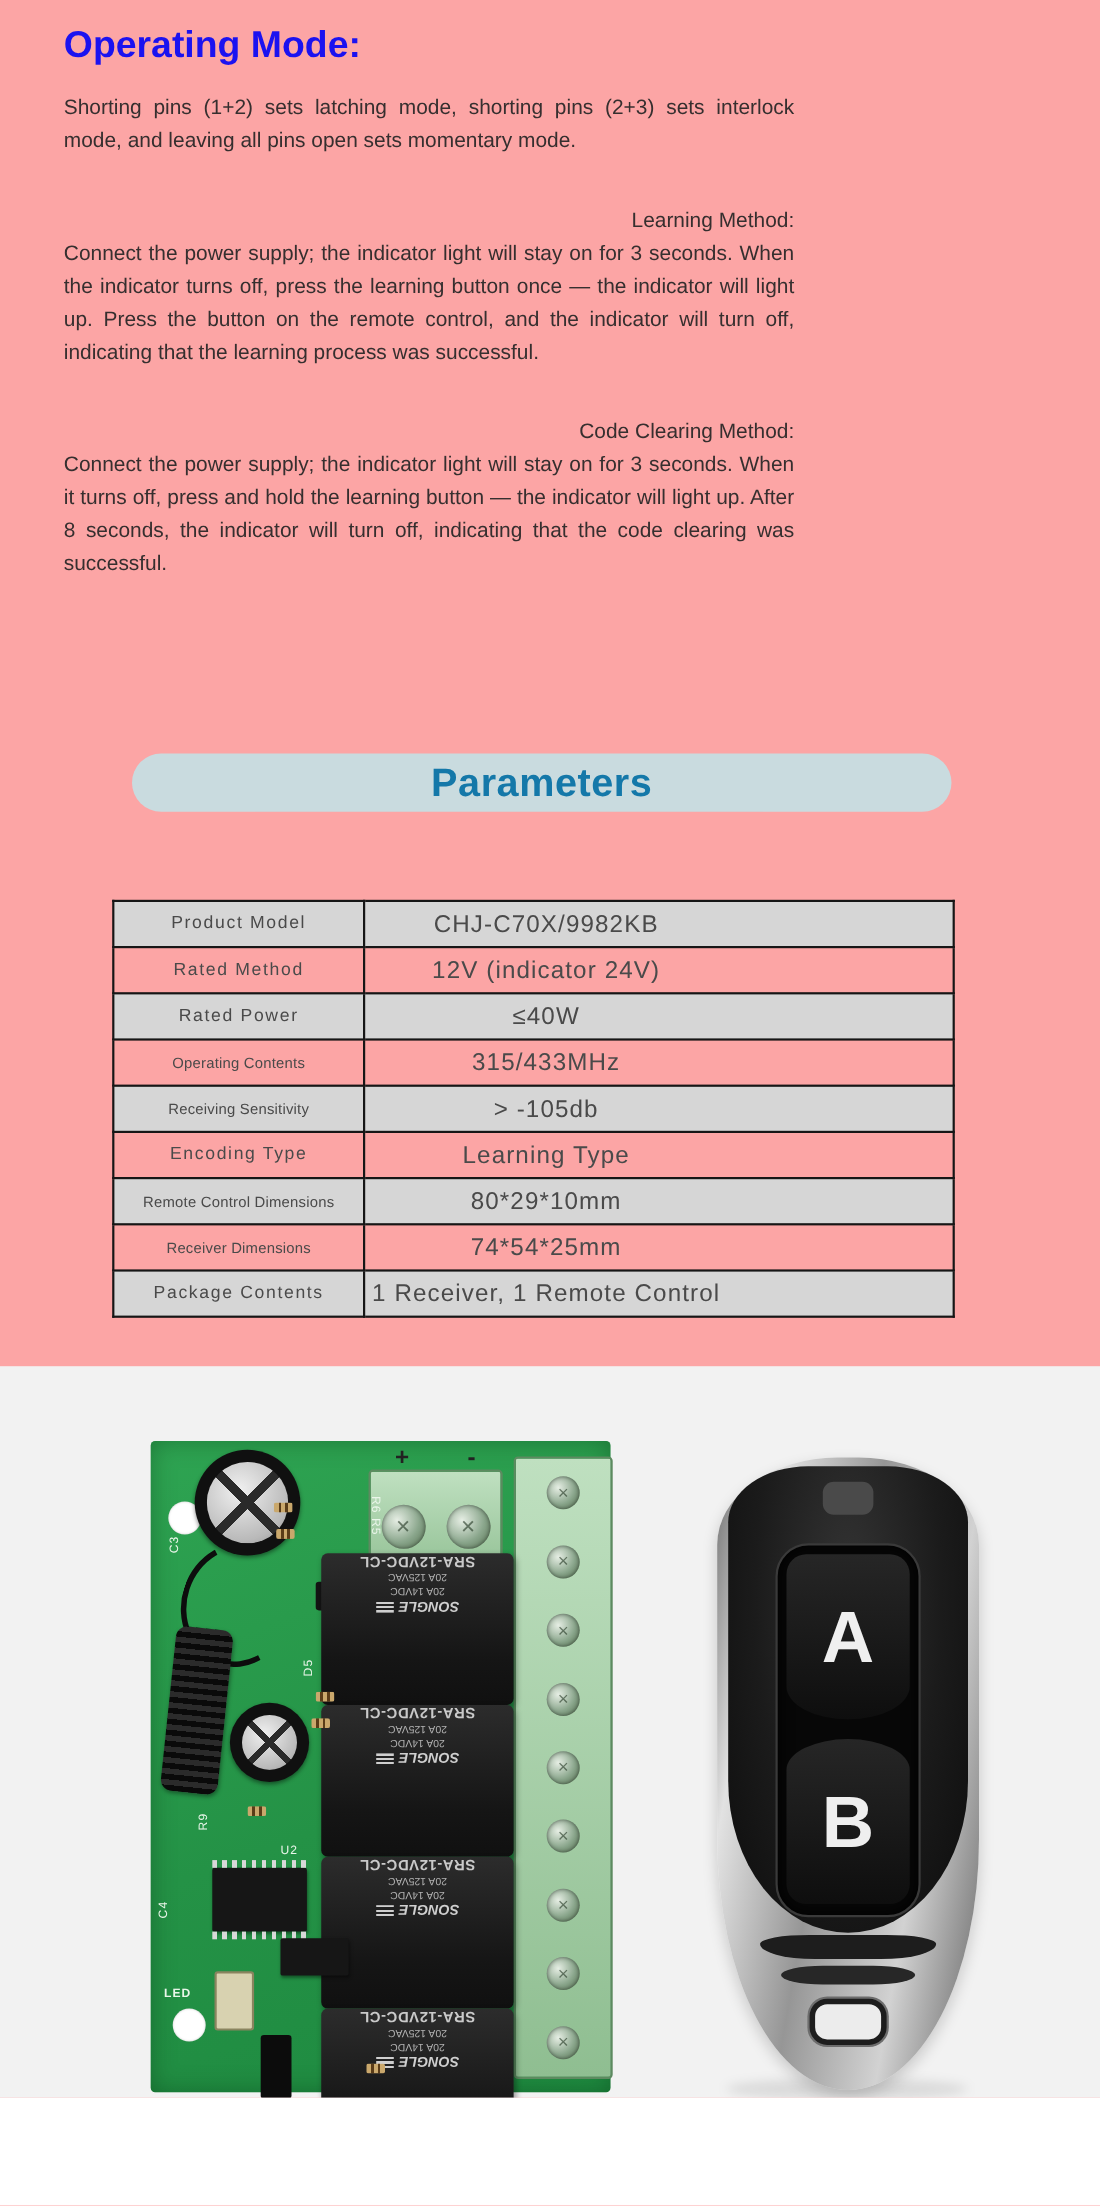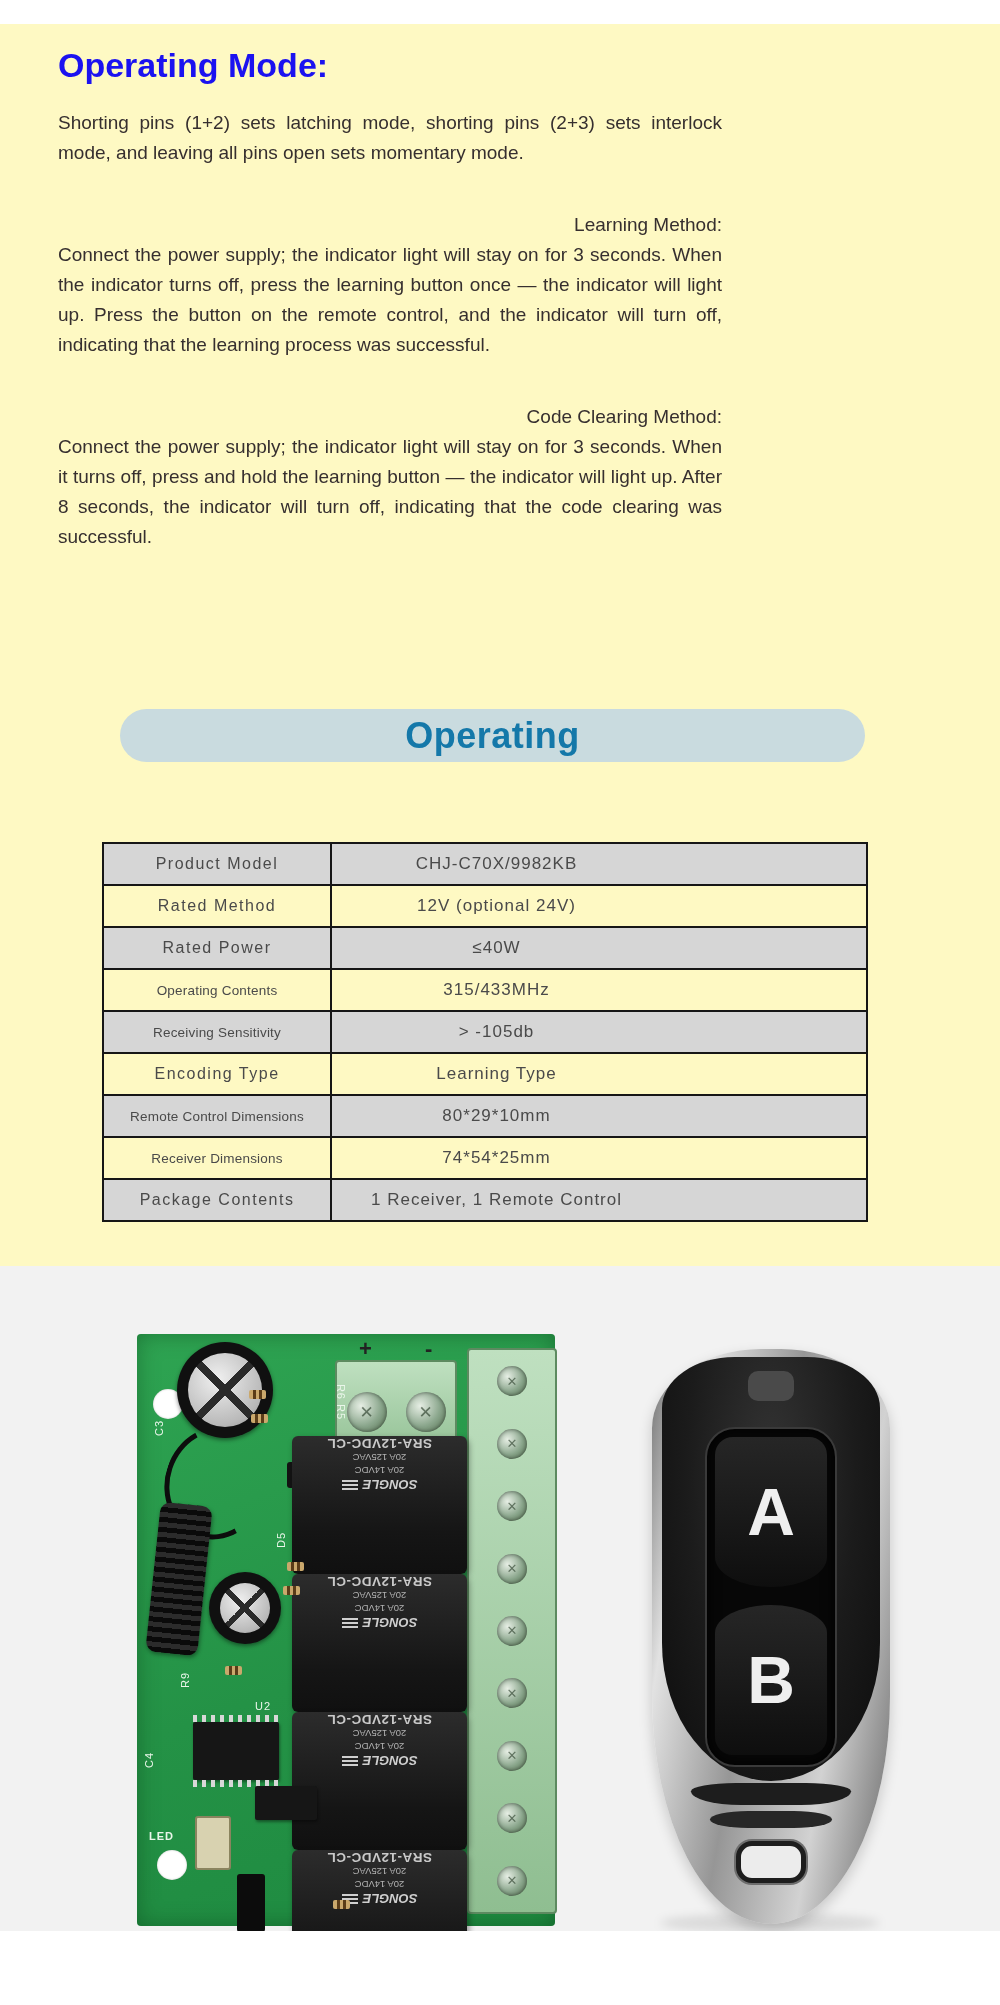--- a/index.html
+++ b/index.html
@@ -1,17 +1,17 @@
 <!DOCTYPE html>
 <html><head>
 <meta charset="utf-8">
 <style>
   html,body{margin:0;padding:0;background:#ffffff;}
-  .page{position:relative;width:1000px;height:1907px;background:#fef9c3;overflow:hidden;
-        font-family:"Liberation Sans",sans-serif;margin-top:24px;}
+  .page{position:relative;width:1000px;height:1907px;background:#fca5a5;overflow:hidden;
+        font-family:"Liberation Sans",sans-serif;}
 
   
   .title{position:absolute;left:58px;top:22px;font-size:34px;font-weight:700;color:#1b12f0;}
   .txt{position:absolute;left:58px;width:664px;font-size:19px;line-height:30px;color:#362f2f;}
   .txt p{margin:0;text-align:justify;}
   .txt .hd{text-align:right;}
   .intro{top:84px;}
   .learning{top:186px;}
   .clearing{top:378px;}
 
@@ -20,21 +20,21 @@
           background:#c9dbdf;display:flex;align-items:center;justify-content:center;}
   .banner span{font-size:36px;font-weight:700;color:#1478a9;letter-spacing:.5px;}
 
   
   table.spec{position:absolute;left:102px;top:818px;width:766px;border-collapse:collapse;
              table-layout:fixed;}
   table.spec td{border:2px solid #161616;height:40px;color:#4a4a4a;font-size:16px;
                 text-align:center;vertical-align:middle;letter-spacing:1px;padding:0;}
   table.spec td.lab{letter-spacing:1.5px;}
   table.spec td.lab.small{font-size:13.5px;letter-spacing:.2px;}
-  table.spec td.val{padding-right:205px;font-size:17px;}
+  table.spec td.val{padding-right:205px;font-size:22px;}
   col.c-lab{width:228px;}
 
   
   .photo-section{position:absolute;left:0;top:1242px;width:1000px;height:763px;background:#f2f2f2;}
   .shadow{position:absolute;border-radius:50%;background:rgba(0,0,0,.10);filter:blur(5px);}
 
   
   .pcb{position:absolute;left:137px;top:68px;width:418px;height:592px;
        background:linear-gradient(160deg,#2ea452 0%,#249246 55%,#1e8a40 100%);
        border-radius:4px;box-shadow:inset 0 0 22px rgba(0,40,10,.35);}
@@ -135,36 +135,36 @@
     <p class="hd">Learning Method:</p>
     <p>Connect the power supply; the indicator light will stay on for 3 seconds. When the indicator turns off, press the learning button once — the indicator will light up. Press the button on the remote control, and the indicator will turn off, indicating that the learning process was successful.</p>
   </div>
 
   <div class="txt clearing">
     <p class="hd">Code Clearing Method:</p>
     <p>Connect the power supply; the indicator light will stay on for 3 seconds. When it turns off, press and hold the learning button — the indicator will light up. After 8 seconds, the indicator will turn off, indicating that the code clearing was successful.</p>
   </div>
 
   <div class="banner" style="background: rgb(201, 219, 223);">
-    <span style="color: rgb(20, 120, 169);">Operating</span>
+    <span style="color: rgb(20, 120, 169);">Parameters</span>
   </div>
 
   <table class="spec">
     <colgroup>
         <col class="c-lab">
         <col>
       </colgroup>
     <tbody>
         <tr style="background: rgb(214, 214, 214);">
       <td class="lab">Product Model</td>
       <td class="val">CHJ-C70X/9982KB</td>
     </tr>
         <tr>
       <td class="lab">Rated Method</td>
-      <td class="val">12V (optional 24V)</td>
+      <td class="val">12V (indicator 24V)</td>
     </tr>
         <tr style="background: rgb(214, 214, 214);">
       <td class="lab">Rated Power</td>
       <td class="val">≤40W</td>
     </tr>
         <tr>
       <td class="lab small">Operating Contents</td>
       <td class="val">315/433MHz</td>
     </tr>
         <tr style="background: rgb(214, 214, 214);">

